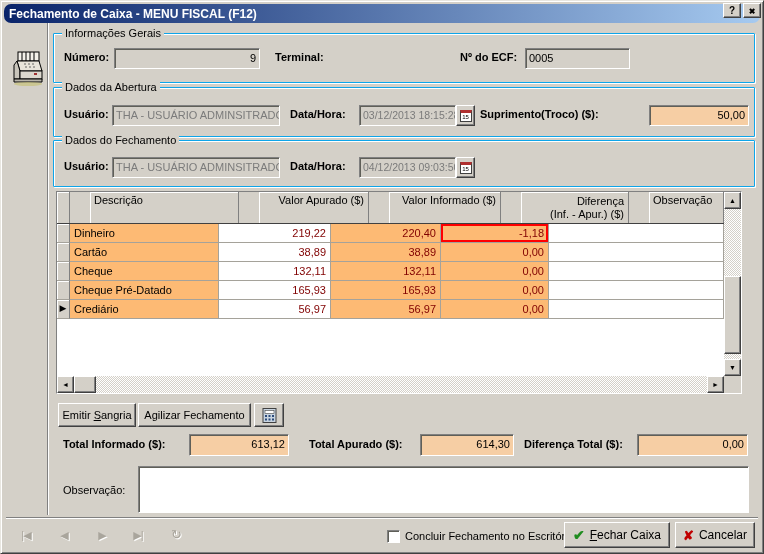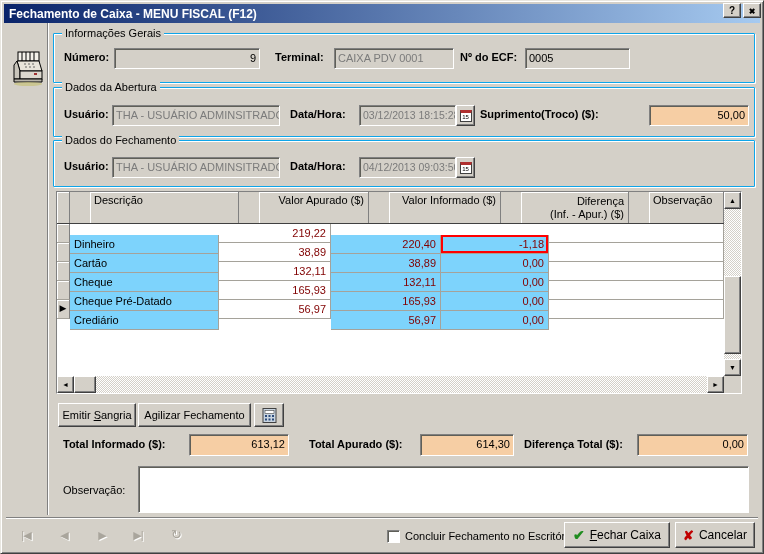--- a/index.html
+++ b/index.html
@@ -6,21 +6,21 @@
   html,body { width:764px; height:554px; }
   body { font-family: "Liberation Sans", sans-serif; font-size: 11px; color:#000; }
 
   .win { position:relative; width:764px; height:554px; background:#d4d0c8;
          border:1px solid #404040; border-top-color:#e8e6e0; border-left-color:#e8e6e0;
          box-shadow: inset 1px 1px 0 #fff, inset -1px -1px 0 #808080; overflow:hidden; }
 
   
   .titlebar { position:absolute; left:3px; top:3px; right:3px; height:19px;
               background:linear-gradient(to right,#0a246a,#a6caf0);
-              display:flex; align-items:center; padding-left:5px; }
+              display:flex; align-items:center; padding-left:5px;border-radius:7px; }
   .titlebar .title { color:#fff; font-weight:bold; font-size:12px; white-space:nowrap; }
   .tbbtns { position:absolute; right:2px; top:2px; display:flex; gap:2px; }
   .tbbtn { width:18px; height:15px; font-size:10px; font-weight:bold; line-height:13px; text-align:center; cursor:default; }
 
   .raised { background:#d4d0c8; border:1px solid; border-color:#fff #404040 #404040 #fff;
             box-shadow: inset -1px -1px 0 #808080; }
 
   
   .strip { position:absolute; left:3px; top:22px; width:44px; bottom:38px;
            border-right:1px solid #808080; box-shadow: 1px 0 0 #fff; }
@@ -51,21 +51,21 @@
                padding:2px 4px; display:flex; align-items:flex-start; }
   .ghead .gc.num { justify-content:flex-end; text-align:right; }
   .ghead .gc.pre { white-space:pre-line; line-height:13px; align-items:center; }
   .w-ind {width:13px;} .w-desc {width:149px;} .w-inf {width:112px;} .w-apu {width:110px;} .w-dif {width:108px;} .w-obs {flex:1;}
   .gbody { position:absolute; left:0; top:32px; width:667px; bottom:17px; background:#fff; }
   .grow { display:flex; height:19px; }
   .grow .gc { border-right:1px solid #a5a29a; border-bottom:1px solid #a5a29a;
               padding:0 4px; line-height:18px; white-space:nowrap; }
   .grow .gc.ind { background:#d4d0c8; border-right:1px solid #808080; box-shadow: inset 1px 1px 0 #fff;
                   padding:0; text-align:center; font-size:8px; line-height:17px; }
-  .cell-gray { background:#7dd3fc;margin-top:11px; }
+  .cell-gray { background:#fdba74; }
   .cell-white { background:#fff; }
   .val { color:#800000; text-align:right; }
   .redbox { box-shadow: inset 0 0 0 2px #ff0000; }
   .rowptr { font-size:9px; line-height:17px; }
 
   
   .vscroll { position:absolute; top:0; right:0; width:17px; bottom:17px; }
   .hscroll { position:absolute; left:0; bottom:0; height:17px; width:667px; }
   .track { position:absolute; background-color:#fff;
            background-image:linear-gradient(45deg,#d4d0c8 25%,transparent 25%,transparent 75%,#d4d0c8 75%),
@@ -137,21 +137,20 @@
       <path d="M5 30 L33 30 L33 33 L5 33 Z" fill="#b8b4aa" stroke="#000"></path>
       <ellipse cx="19" cy="35" rx="14" ry="2" fill="#c8c27a" opacity="0.7"></ellipse>
     </svg>
   </div>
 
   <div class="group" style="left:52px; top:32px; width:702px; height:50px;">
     <span class="legend">Informações Gerais</span>
     <span class="lbl" style="left:10px; top:17px;">Número:</span>
     <div class="field gray num" style="left:60px; top:14px; width:146px; color:#000;">9</div>
     <span class="lbl" style="left:221px; top:17px;">Terminal:</span>
-    <div class="field gray" style="left:280px; top:14px; width:120px;">CAIXA PDV 0001</div>
     <span class="lbl" style="left:406px; top:17px;text-align:center;">Nº do ECF:</span>
     <div class="field gray" style="left:471px; top:14px; width:105px; color:#000;">0005</div>
   </div>
 
   <div class="group" style="left:52px; top:86px; width:702px; height:50px;">
     <span class="legend">Dados da Abertura</span>
     <span class="lbl" style="left:10px; top:20px;">Usuário:</span>
     <div class="field gray" style="left:58px; top:17px; width:168px;">THA - USUÁRIO ADMINSITRADC</div>
     <span class="lbl" style="left:236px; top:20px;">Data/Hora:</span>
     <div class="field gray" style="left:305px; top:17px; width:97px; font-size:10.5px;">03/12/2013 18:15:28</div>

